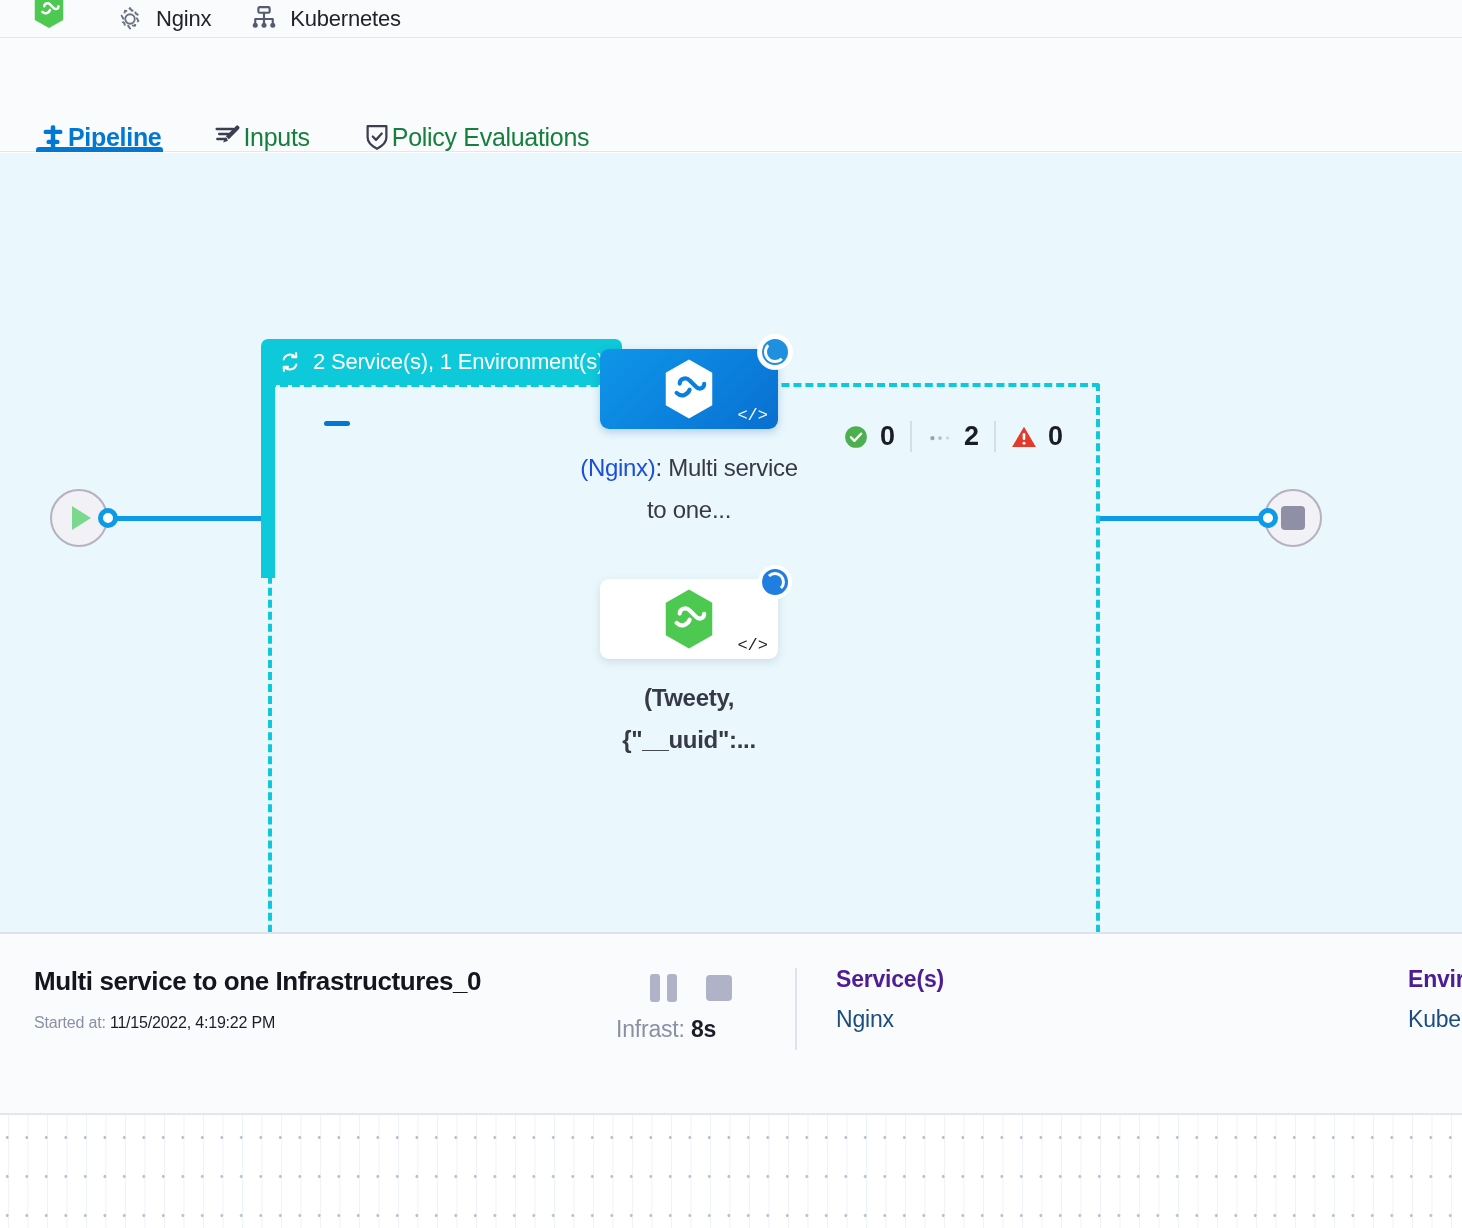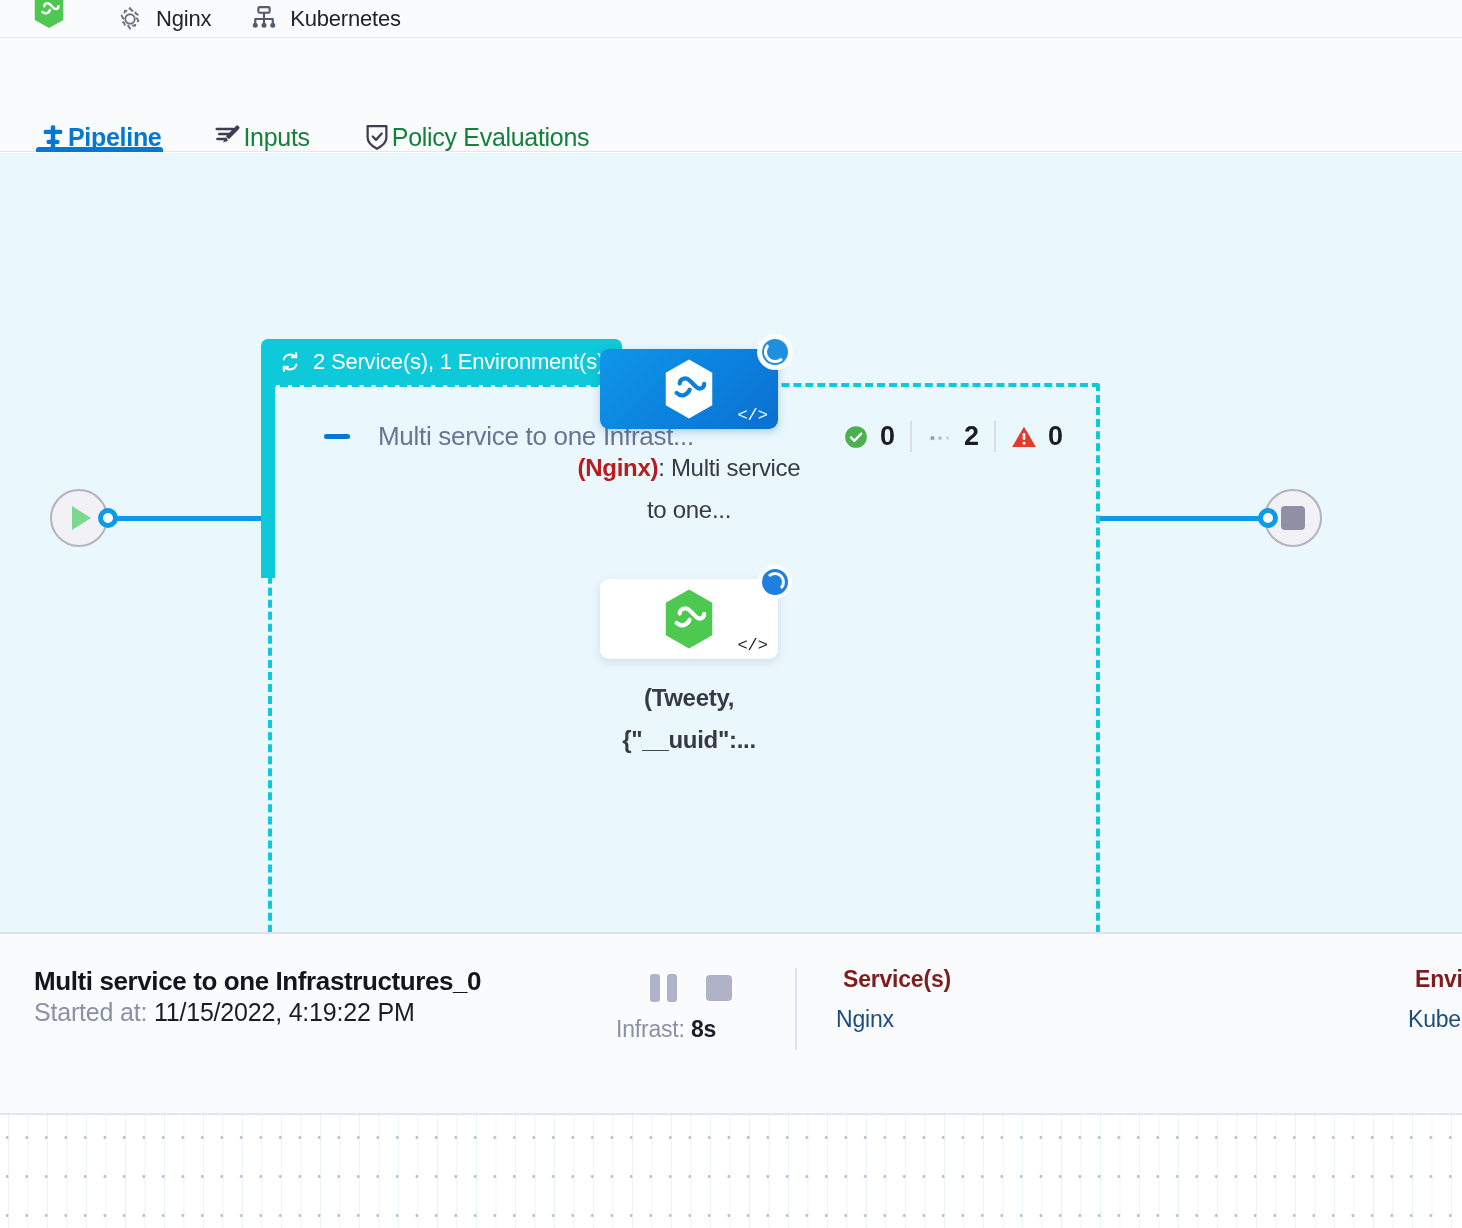--- a/index.html
+++ b/index.html
@@ -160,53 +160,53 @@
   .spinner.solid::after {
     content: ""; position: absolute; left: 3px; top: 3px; right: 3px; bottom: 3px;
     border-radius: 50%; border: 3px solid #ffffff;
     border-bottom-color: transparent; border-left-color: transparent;
   }
   .slabel {
     margin-top: 18px; width: 230px; margin-left: -26px;
     text-align: center; font-size: 24px; line-height: 42px;
     color: #383946; letter-spacing: -0.3px;
   }
-  .slabel b { font-weight: bold; color: #b91c1c; }
+  .slabel b { font-weight: normal; color: #1d4ed8; }
   .slabel.allbold { font-weight: bold; color: #383946; }
 
   
   .detail {
     position: absolute; left: 0; top: 932px; width: 1462px; height: 181px;
     background: #fafbfc; border-top: 2px solid #dfe1ec;
     overflow: hidden;
   }
   .d-title {
     position: absolute; left: 34px; top: 32px;
     font-size: 26px; font-weight: bold; color: #15151f; letter-spacing: -0.4px;
     white-space: nowrap;
   }
   .d-sub {
-    position: absolute; left: 34px; top: 64px;
-    font-size: 25px; color: #1c1c28; letter-spacing: -0.2px; white-space: nowrap;
+    position: absolute; left: 34px; top: 80px;
+    font-size: 16px; color: #1c1c28; letter-spacing: -0.2px; white-space: nowrap;
   }
   .d-sub .muted { color: #8a90a5; }
   .d-controls { position: absolute; left: 650px; top: 40px; display: flex; gap: 28px; }
   .btn-pause { width: 28px; height: 28px; display: flex; gap: 7px; cursor: pointer; }
   .btn-pause i { display: block; width: 10px; height: 28px; background: #b0b3c7; border-radius: 3px; }
   .btn-stop { width: 26px; height: 26px; background: #b0b3c7; border-radius: 4px; margin-top: 1px; cursor: pointer; }
   .d-duration {
     position: absolute; left: 616px; top: 82px;
     font-size: 23px; color: #8a90a5; letter-spacing: -0.2px; white-space: nowrap;
   }
   .d-duration b { color: #1c1c28; font-weight: bold; }
   .d-sep { position: absolute; left: 795px; top: 968px; width: 2px; height: 82px; background: #dfe1ec; }
   .d-col { position: absolute; }
   .d-col.services { left: 836px; top: 32px; }
   .d-col.envs { left: 1408px; top: 32px; }
-  .d-col-head { font-size: 23px; font-weight: bold; color: #7f1d1d; letter-spacing: -0.2px; white-space: nowrap; margin-left: 7px; }
+  .d-col-head { font-size: 23px; font-weight: bold; color: #4c1d95; letter-spacing: -0.2px; white-space: nowrap; }
   .d-col-val { margin-top: 13px; font-size: 23px; color: #1b4d80; letter-spacing: -0.2px; white-space: nowrap; cursor: pointer; }
 
   
   .gridcanvas {
     position: absolute; left: 0; top: 1113px; width: 1462px; height: 115px;
     background-color: #ffffff;
     background-image:
       radial-gradient(circle, #b9bccd 1.4px, transparent 1.5px),
       linear-gradient(to right, #eef2fb 1px, transparent 1px);
     background-size: 19.5px 39px, 19.5px 39px;
@@ -300,21 +300,20 @@
         <path d="M6.2 9.6A6.2 6.2 0 0117 7.4" fill="none" stroke="#ffffff" stroke-width="1.9" stroke-linecap="round"></path>
         <path d="M17.8 14.4A6.2 6.2 0 017 16.6" fill="none" stroke="#ffffff" stroke-width="1.9" stroke-linecap="round"></path>
         <path d="M17.6 3.8l.2 3.9-3.9-.2" fill="none" stroke="#ffffff" stroke-width="1.9" stroke-linecap="round" stroke-linejoin="round"></path>
         <path d="M6.4 20.2l-.2-3.9 3.9.2" fill="none" stroke="#ffffff" stroke-width="1.9" stroke-linecap="round" stroke-linejoin="round"></path>
       </svg>
       <span>2 Service(s), 1 Environment(s)</span>
     </div>
 
     <div class="group-head">
       <span class="collapse-dash"></span>
-      <span class="group-title">Multi service to one Infrast...</span>
     </div>
 
     <div class="counters">
       <div class="cnt">
         <svg class="ico-22" viewBox="0 0 24 24">
           <circle cx="12" cy="12" r="10" fill="#4caf50"></circle>
           <path d="M7.3 12.3l3.2 3.3 6.3-6.7" fill="none" stroke="#ffffff" stroke-width="2.1" stroke-linecap="round" stroke-linejoin="round"></path>
         </svg>
         <span class="cnt-num">0</span>
       </div>

